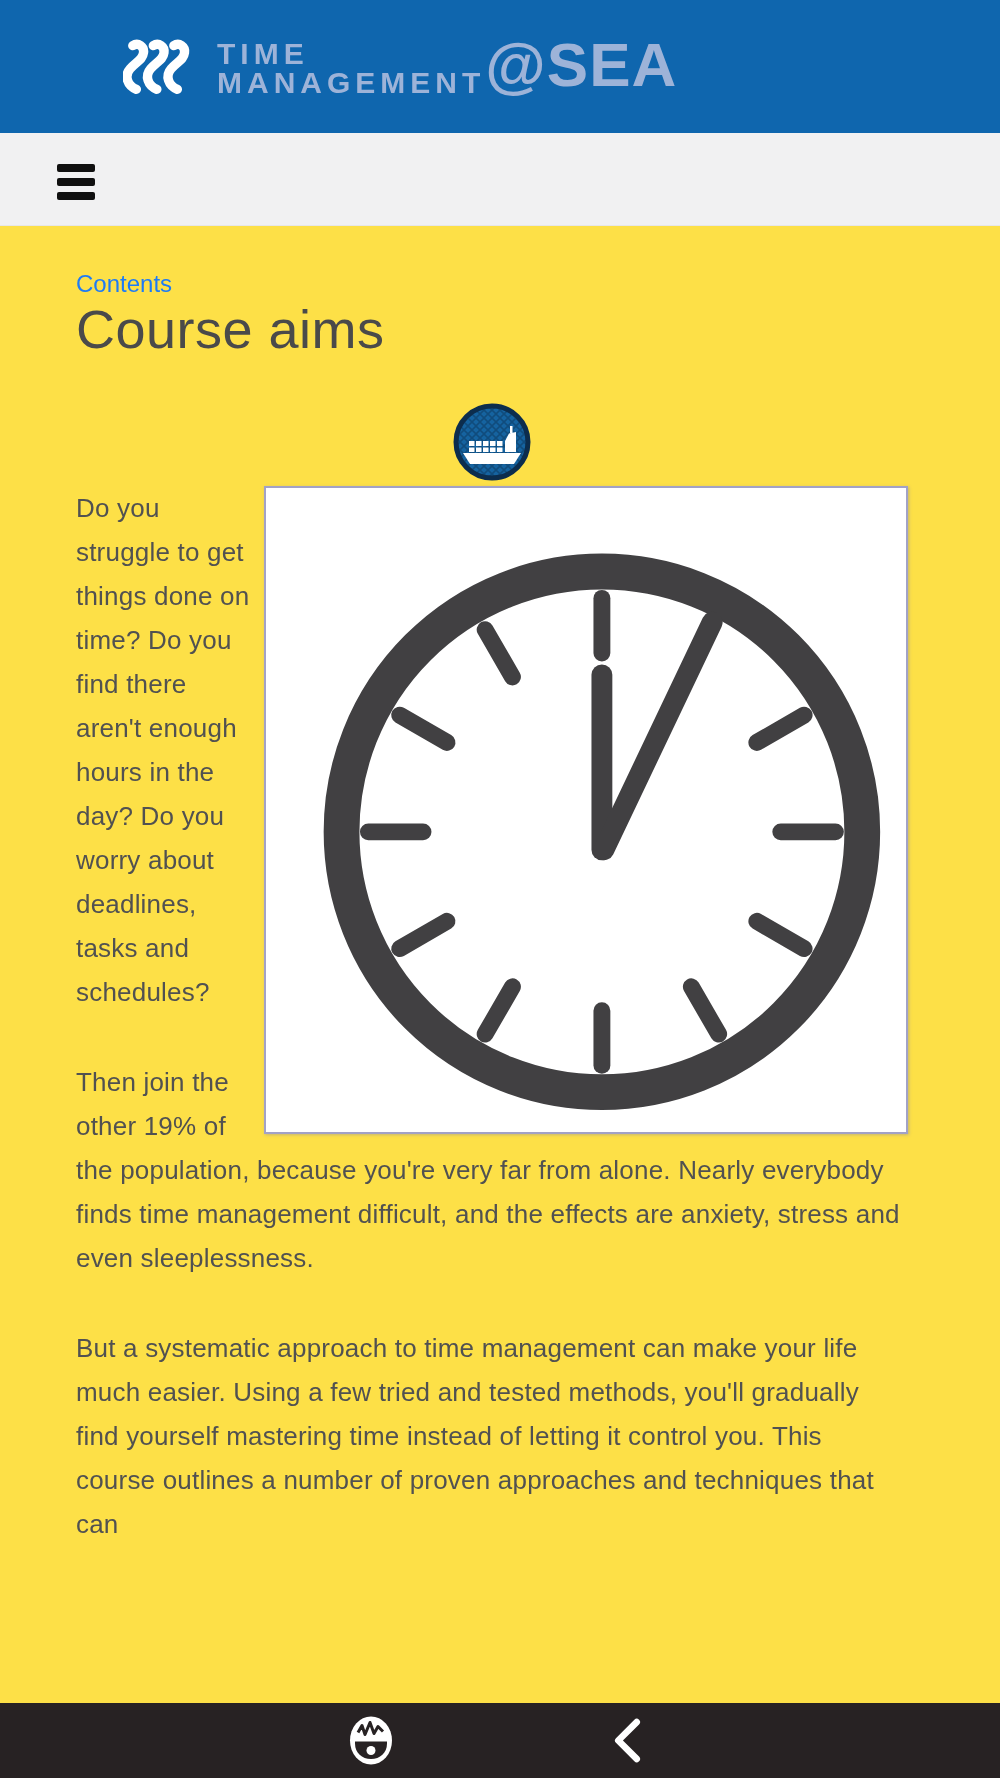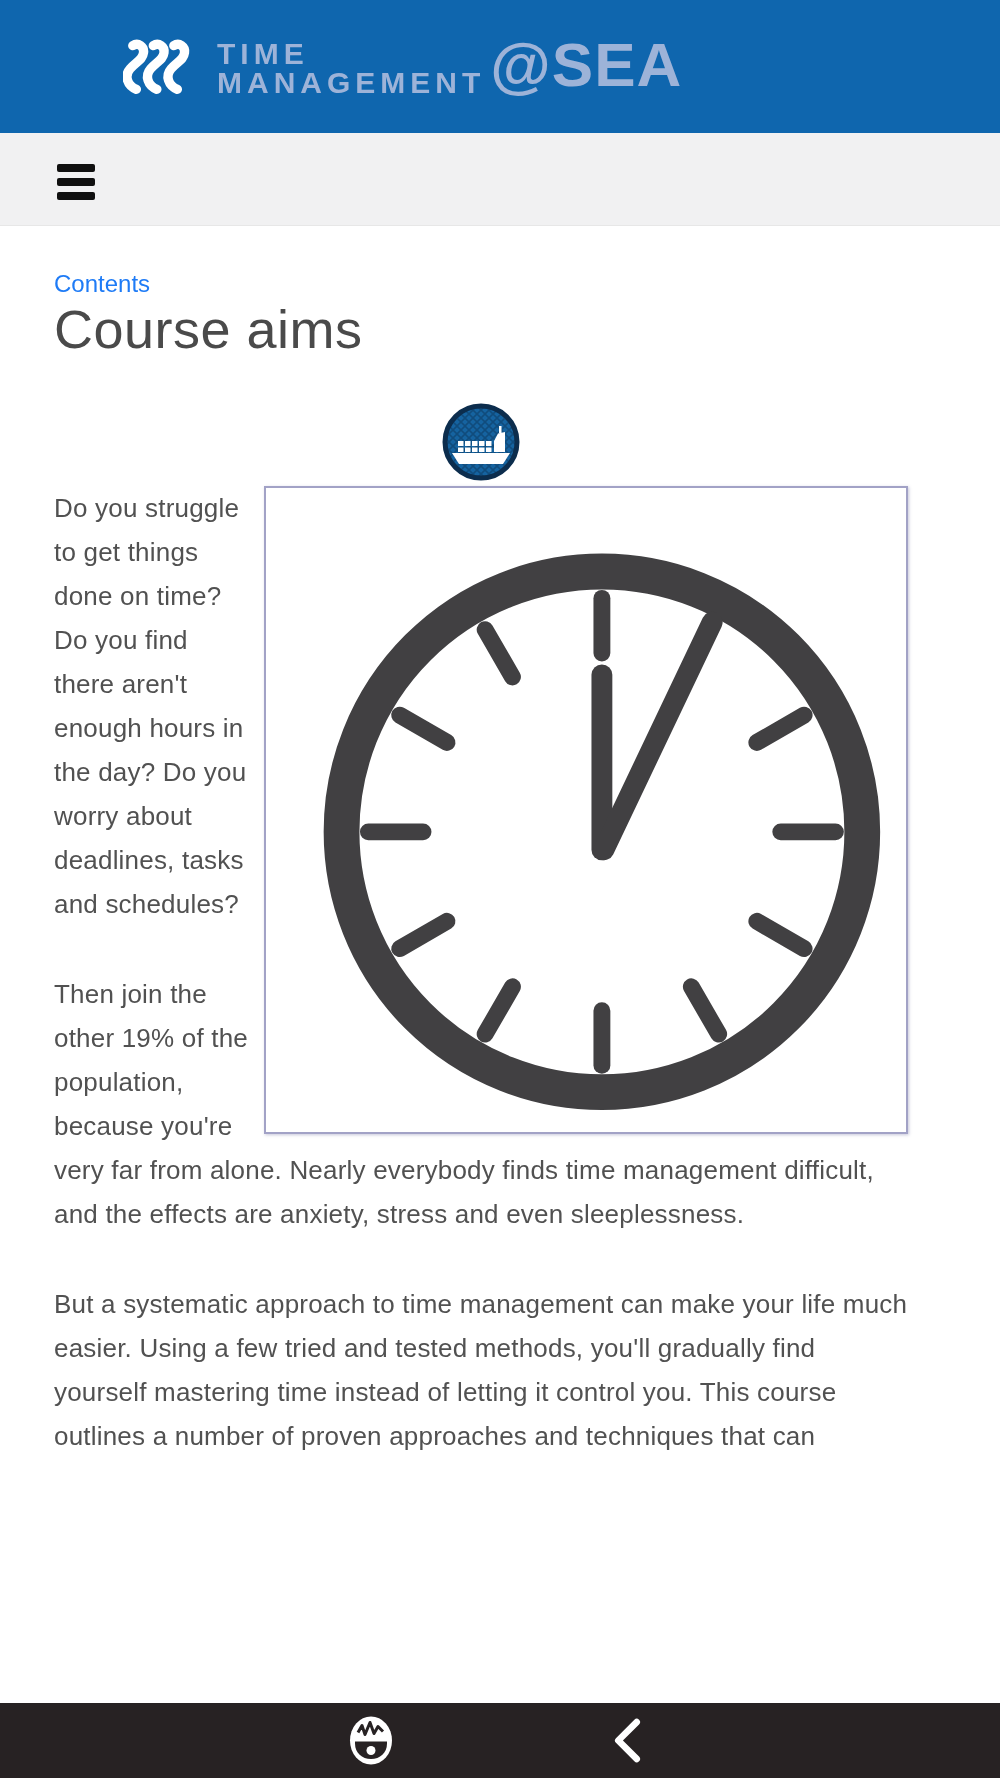--- a/index.html
+++ b/index.html
@@ -1,54 +1,54 @@
 <!DOCTYPE html>
 <html><head>
 <meta charset="utf-8">
 <style>
   * { box-sizing: border-box; margin: 0; padding: 0; }
   html, body { background: #e9e9e9; }
   body { font-family: "Liberation Sans", sans-serif; }
 
   .page {
     position: relative; width: 1000px; height: 1778px;
-    background: #ffffff; overflow: hidden; margin: 0 auto;
+    background: #fde047; overflow: hidden; margin: 0 auto;
   }
 
   
   .appbar {
     position: absolute; top: 0; left: 0; right: 0; height: 133px;
     background: #0f66ae; display: flex; align-items: center;
     padding-left: 123px;
   }
   .brand-wave { width: 82px; height: 74px; flex: 0 0 auto; }
   .brand-text {
     color: #9db3d8; font-weight: bold; font-size: 30px; line-height: 29px;
     letter-spacing: 5px; margin-left: 12px; margin-top: 2px;
   }
   .brand-suffix {
     color: #9db3d8; font-weight: bold; font-size: 62px; letter-spacing: 1px;
-    margin-left: 5px; transform: translateY(-2px);
+    transform: translateY(-2px);
   }
 
   
   .menubar {
     position: absolute; top: 133px; left: 0; right: 0; height: 93px;
     background: #f1f1f2; border-bottom: 1px solid #e7e7e7;
   }
   .hamburger { position: absolute; left: 57px; top: 31px; width: 38px; cursor: pointer; }
   .hamburger .bar {
     height: 8px; background: #101010; border-radius: 2px; margin-bottom: 6px;
   }
   .hamburger .bar:last-child { margin-bottom: 0; }
 
   
   .main {
     position: absolute; top: 226px; left: 0; right: 0;
-    padding: 0 92px 0 54px;
+    padding: 0 92px 0 76px;
   }
   .contents-link {
     display: inline-block; margin-top: 44px;
     color: #1e7bf6; font-size: 24px; text-decoration: none; cursor: pointer;
   }
   .page-title {
     font-size: 54px; font-weight: 400;
     color: #4a4a4a; letter-spacing: 0.5px;
   }
   .badge-row { margin-top: 42px; text-align: center; }

